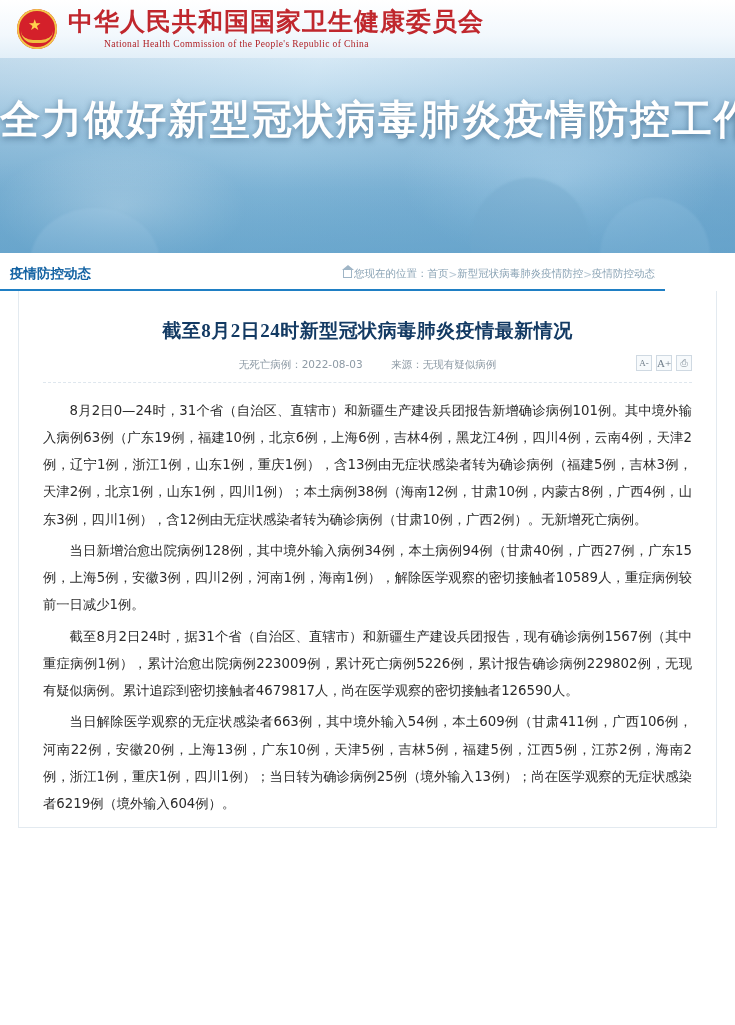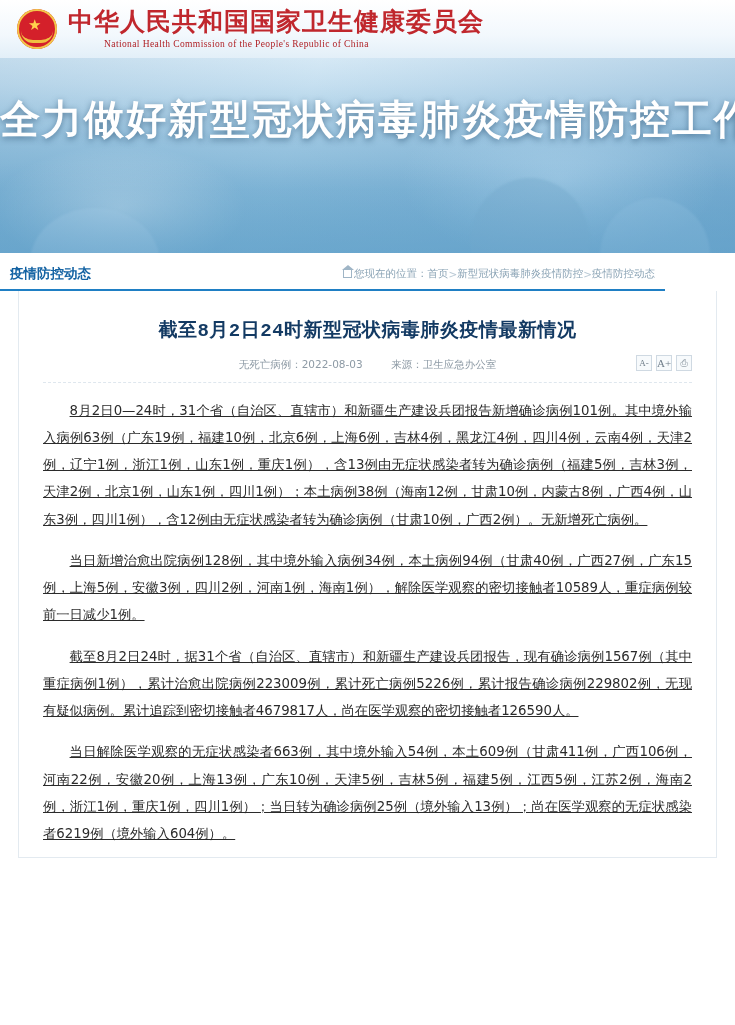--- a/index.html
+++ b/index.html
@@ -168,21 +168,21 @@
     background: #ffffff;
   }
   .article {
     border: 1px solid #e3eaf0;
     border-top: none;
     padding: 26px 24px 10px 24px;
     background: #fff;
   }
   .art-title {
     text-align: center;
-    font-family: Liberation Mono, monospace;
+    font-family: Liberation Serif, serif;
     font-size: 19px;
     font-weight: bold;
     color: #133a63;
     letter-spacing: 0.5px;
     line-height: 1.5;
   }
   .art-meta {
     margin-top: 12px;
     position: relative;
     text-align: center;
@@ -213,23 +213,22 @@
   .tool-btn.big { font-size: 11px; }
   .art-body {
     margin-top: 14px;
     font-family: "DejaVu Sans", sans-serif;
     font-size: 13.3px;
     line-height: 2.05;
     color: #2b2b2b;
     text-align: justify;
   }
   .art-body p {
-    margin: 14px 0 0 0;
+    margin: 4px 0 0 0;
     text-indent: 2em;
-    text-decoration: underline;
   }
 </style>
 </head>
 <body>
 
 <div class="page">
 
   <div class="banner">
     <div class="banner-photo-overlay">
       <div class="banner-figure fig3"></div>
@@ -266,21 +265,21 @@
   </div>
 
   <div class="article-wrap">
     <div class="article">
 
       <div class="art-title">截至8月2日24时新型冠状病毒肺炎疫情最新情况</div>
 
       <div class="art-meta">
         <span>无死亡病例：</span><span>2022-08-03</span>
         <span class="gap"></span>
-        <span>来源：</span><span>卫生应急办公室</span>
+        <span>来源：</span><span>无现有疑似病例</span>
 
         <span class="meta-tools">
           <span class="tool-btn">A-</span>
           <span class="tool-btn big">A+</span>
           <span class="tool-btn">⎙</span>
         </span>
       </div>
 
       <div class="art-body">
         <p>8月2日0—24时，31个省（自治区、直辖市）和新疆生产建设兵团报告新增确诊病例101例。其中境外输入病例63例（广东19例，福建10例，北京6例，上海6例，吉林4例，黑龙江4例，四川4例，云南4例，天津2例，辽宁1例，浙江1例，山东1例，重庆1例），含13例由无症状感染者转为确诊病例（福建5例，吉林3例，天津2例，北京1例，山东1例，四川1例）；本土病例38例（海南12例，甘肃10例，内蒙古8例，广西4例，山东3例，四川1例），含12例由无症状感染者转为确诊病例（甘肃10例，广西2例）。无新增死亡病例。</p>

